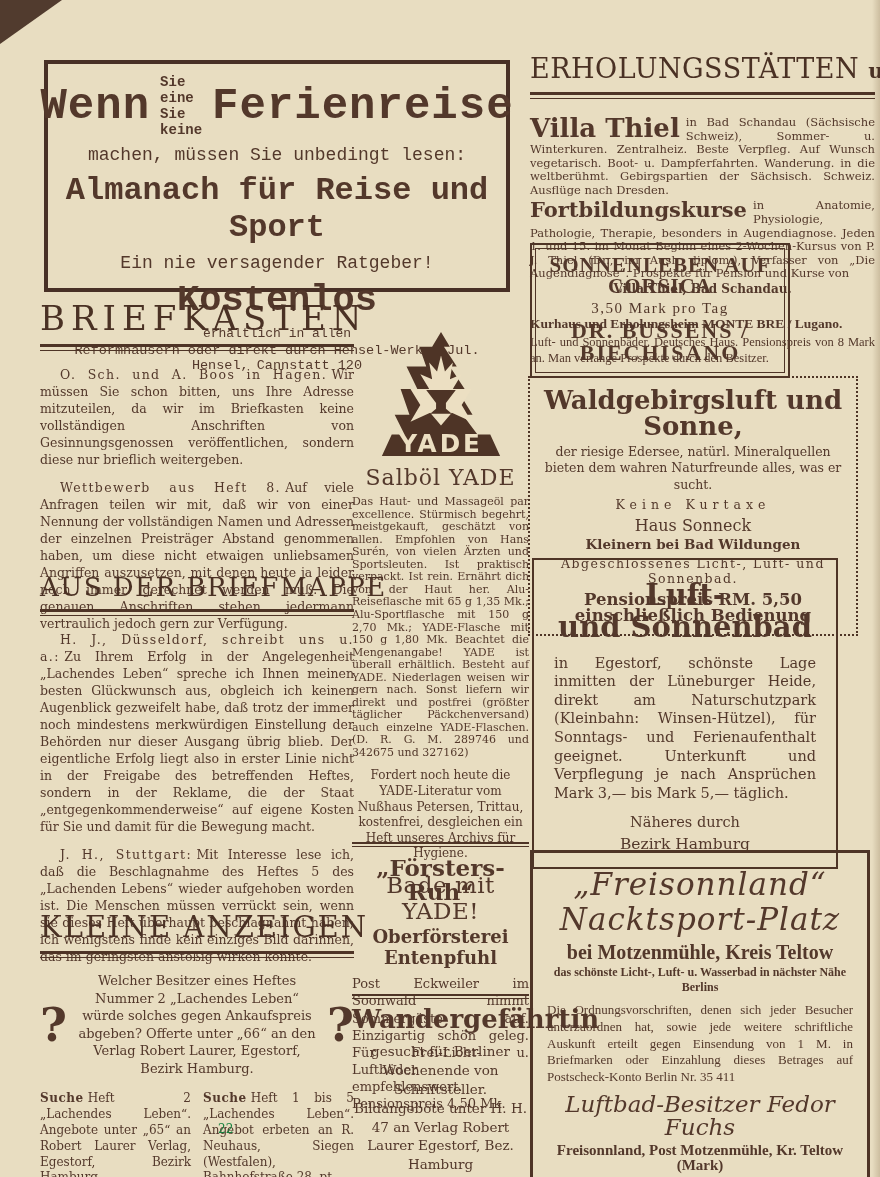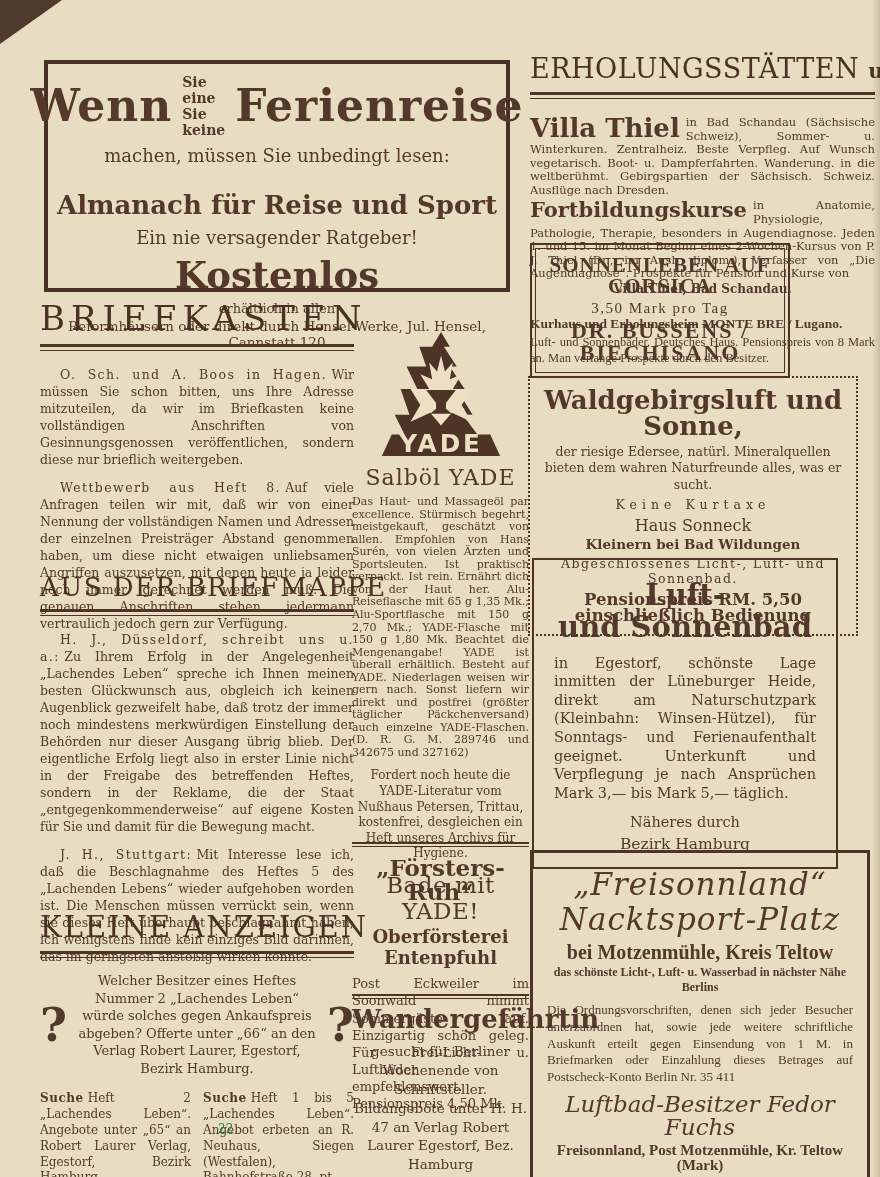--- a/index.html
+++ b/index.html
@@ -18,26 +18,26 @@
     border-top:44px solid #40291e;border-right:62px solid transparent;opacity:.9;}
   .edge-shade{position:absolute;top:0;right:0;width:8px;height:100%;
     background:linear-gradient(to left, rgba(120,95,60,.25), rgba(120,95,60,0));}
 
   .abs{position:absolute;}
   .double-rule{border-top:3px solid #4e3426;border-bottom:1px solid #4e3426;height:3px;}
   .rule-mid{border-top:2px solid #4e3426;border-bottom:1px solid #4e3426;height:2px;}
 
   
   .ferien-box{left:44px;top:60px;width:458px;height:214px;border:4px solid #483026;
-    text-align:center;padding-top:10px;box-sizing:content-box;}
+    text-align:center;padding-top:10px;box-sizing:content-box;font-family:Liberation Mono, monospace;}
   .ferien-row{display:flex;justify-content:center;align-items:center;gap:10px;line-height:1;}
   .ferien-big{font-size:44px;font-weight:bold;letter-spacing:1px;}
   .ferien-stack{font-size:14px;font-weight:bold;line-height:1.15;text-align:left;}
   .ferien-l2{font-size:18px;margin-top:7px;}
-  .ferien-l3{font-size:26px;font-weight:bold;margin-top:24px;}
+  .ferien-l3{font-size:32px;font-weight:bold;margin-top:7px;}
   .ferien-l4{font-size:18px;margin-top:7px;}
   .ferien-l5{font-size:37px;font-weight:bold;margin-top:9px;line-height:1;}
   .ferien-l6{font-size:13px;margin-top:7px;}
   .ferien-l7{font-size:13.5px;margin-top:2px;}
 
   
   .colL{width:314px;left:40px;}
   .section-title{font-size:34px;letter-spacing:6px;font-weight:normal;color:#4a3124;
     margin:0 0 9px 0;line-height:1;white-space:nowrap;}
   .title-md{font-size:26px;letter-spacing:1.5px;}

